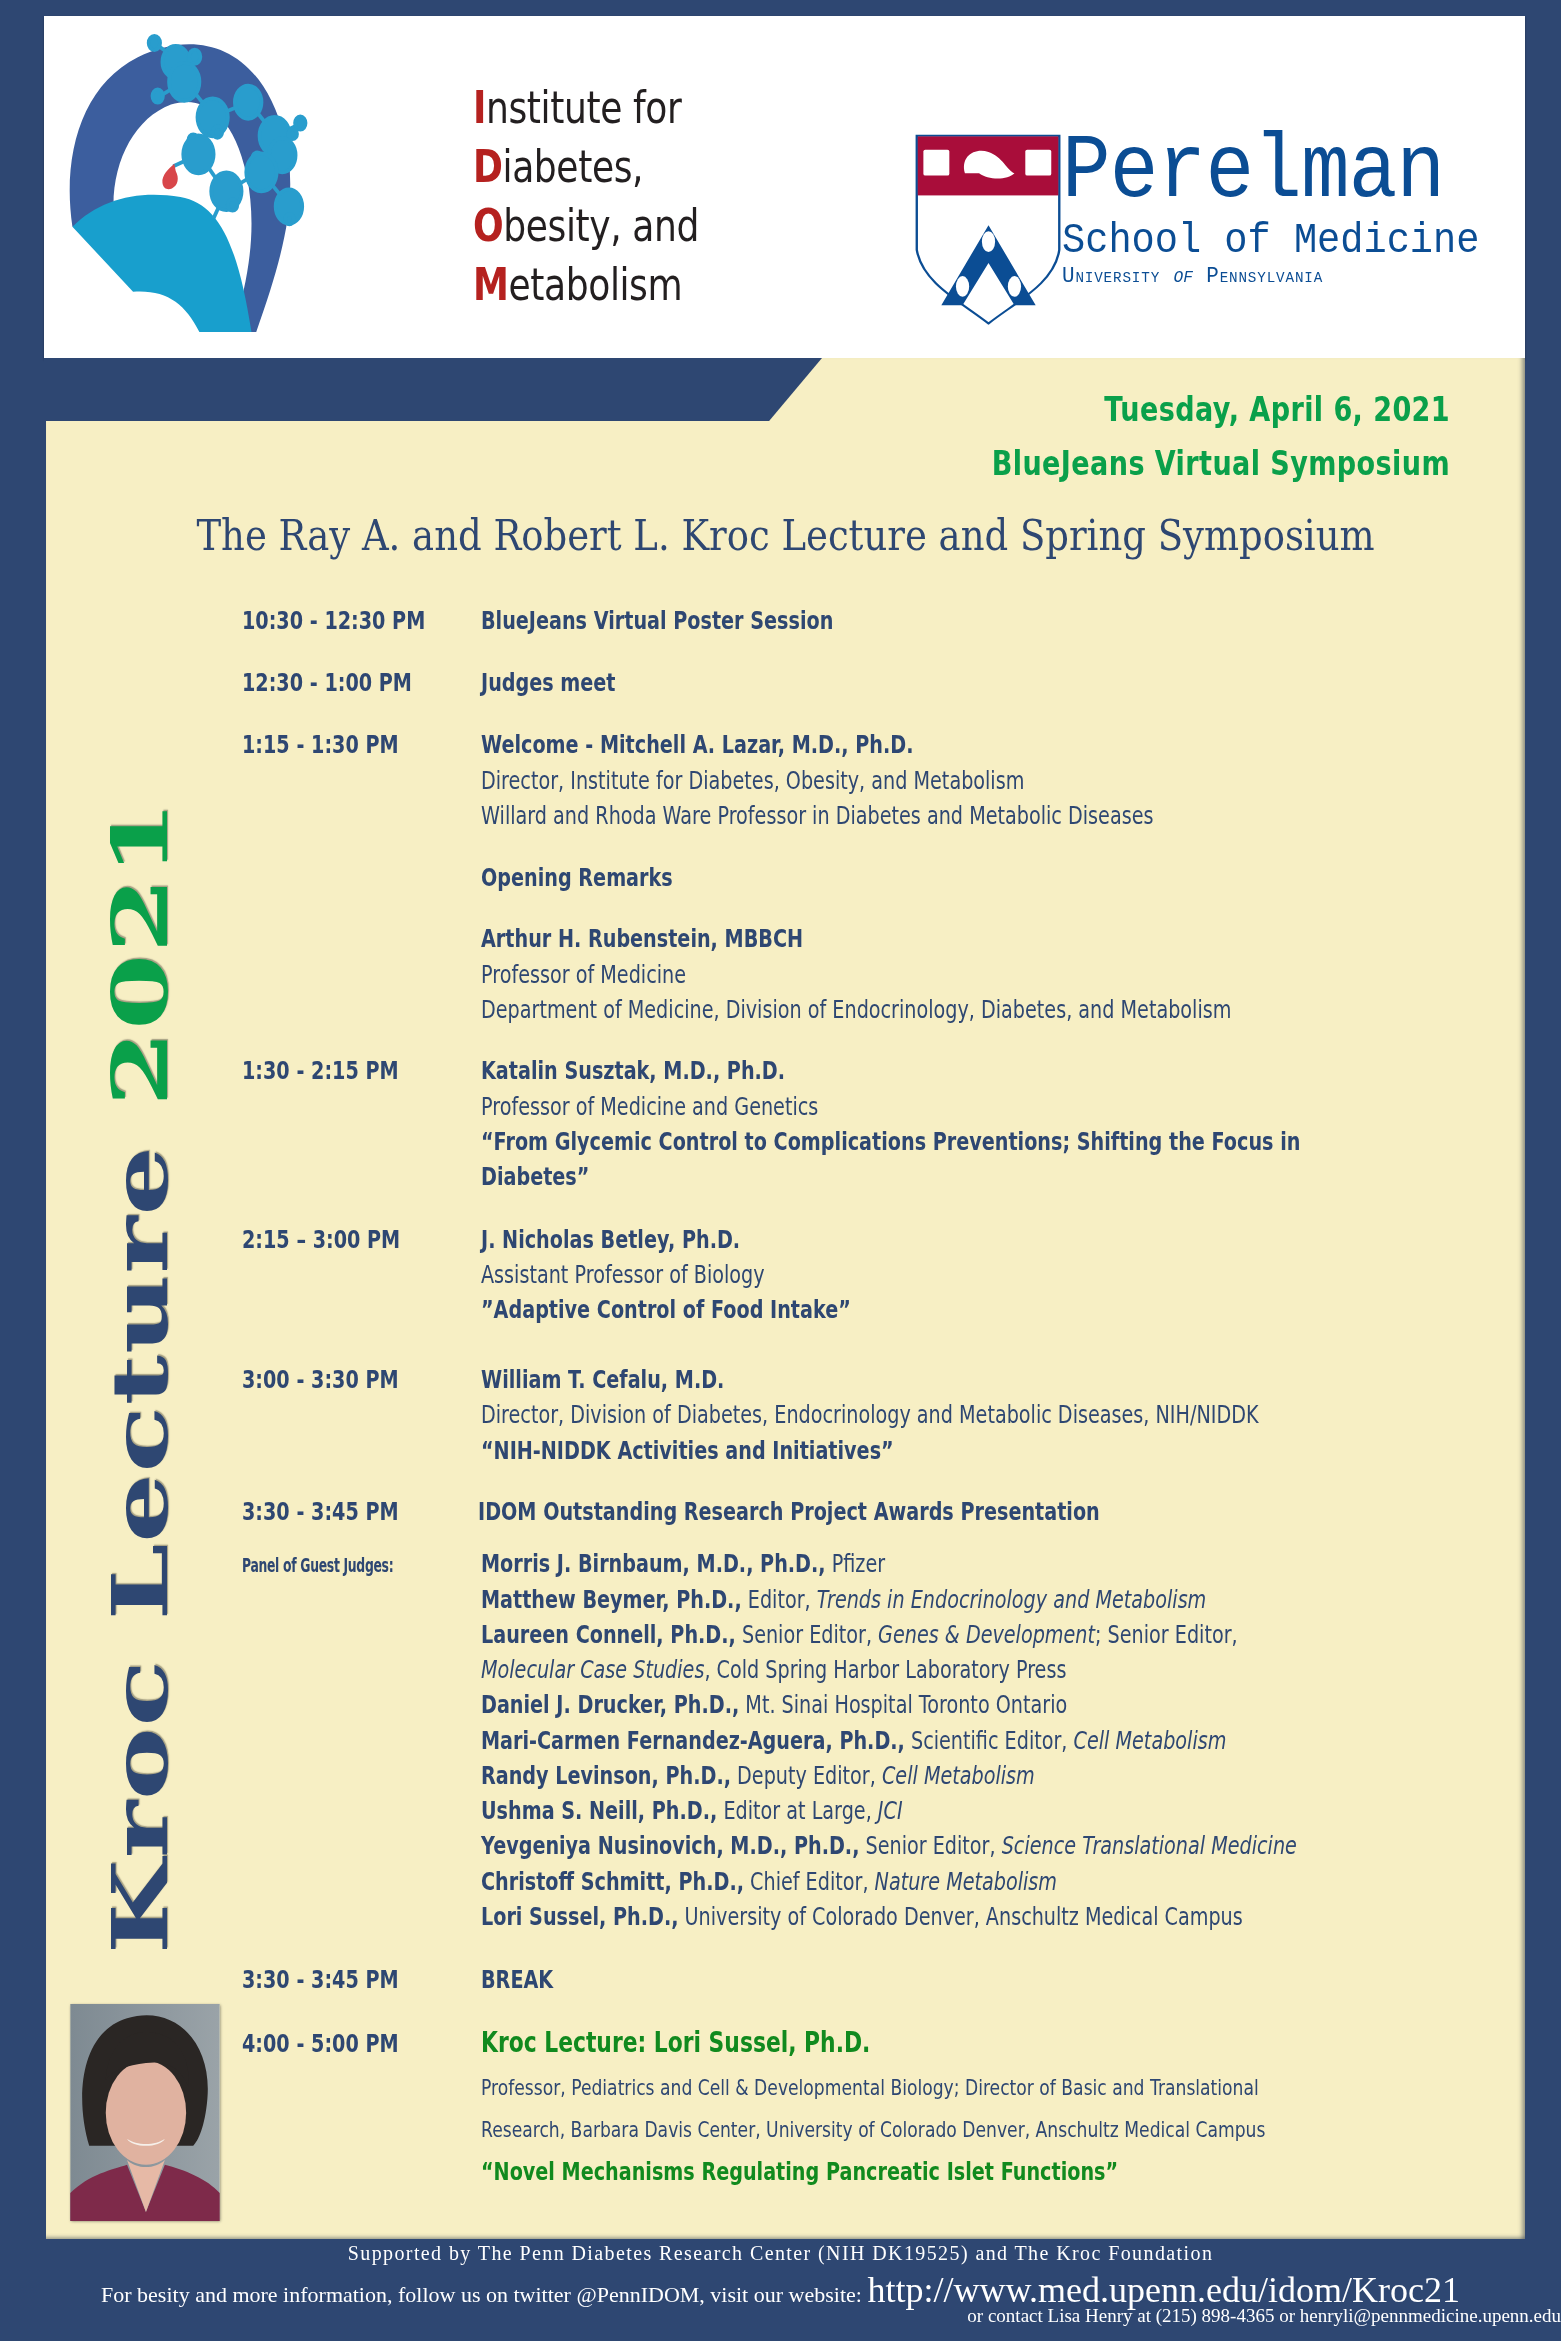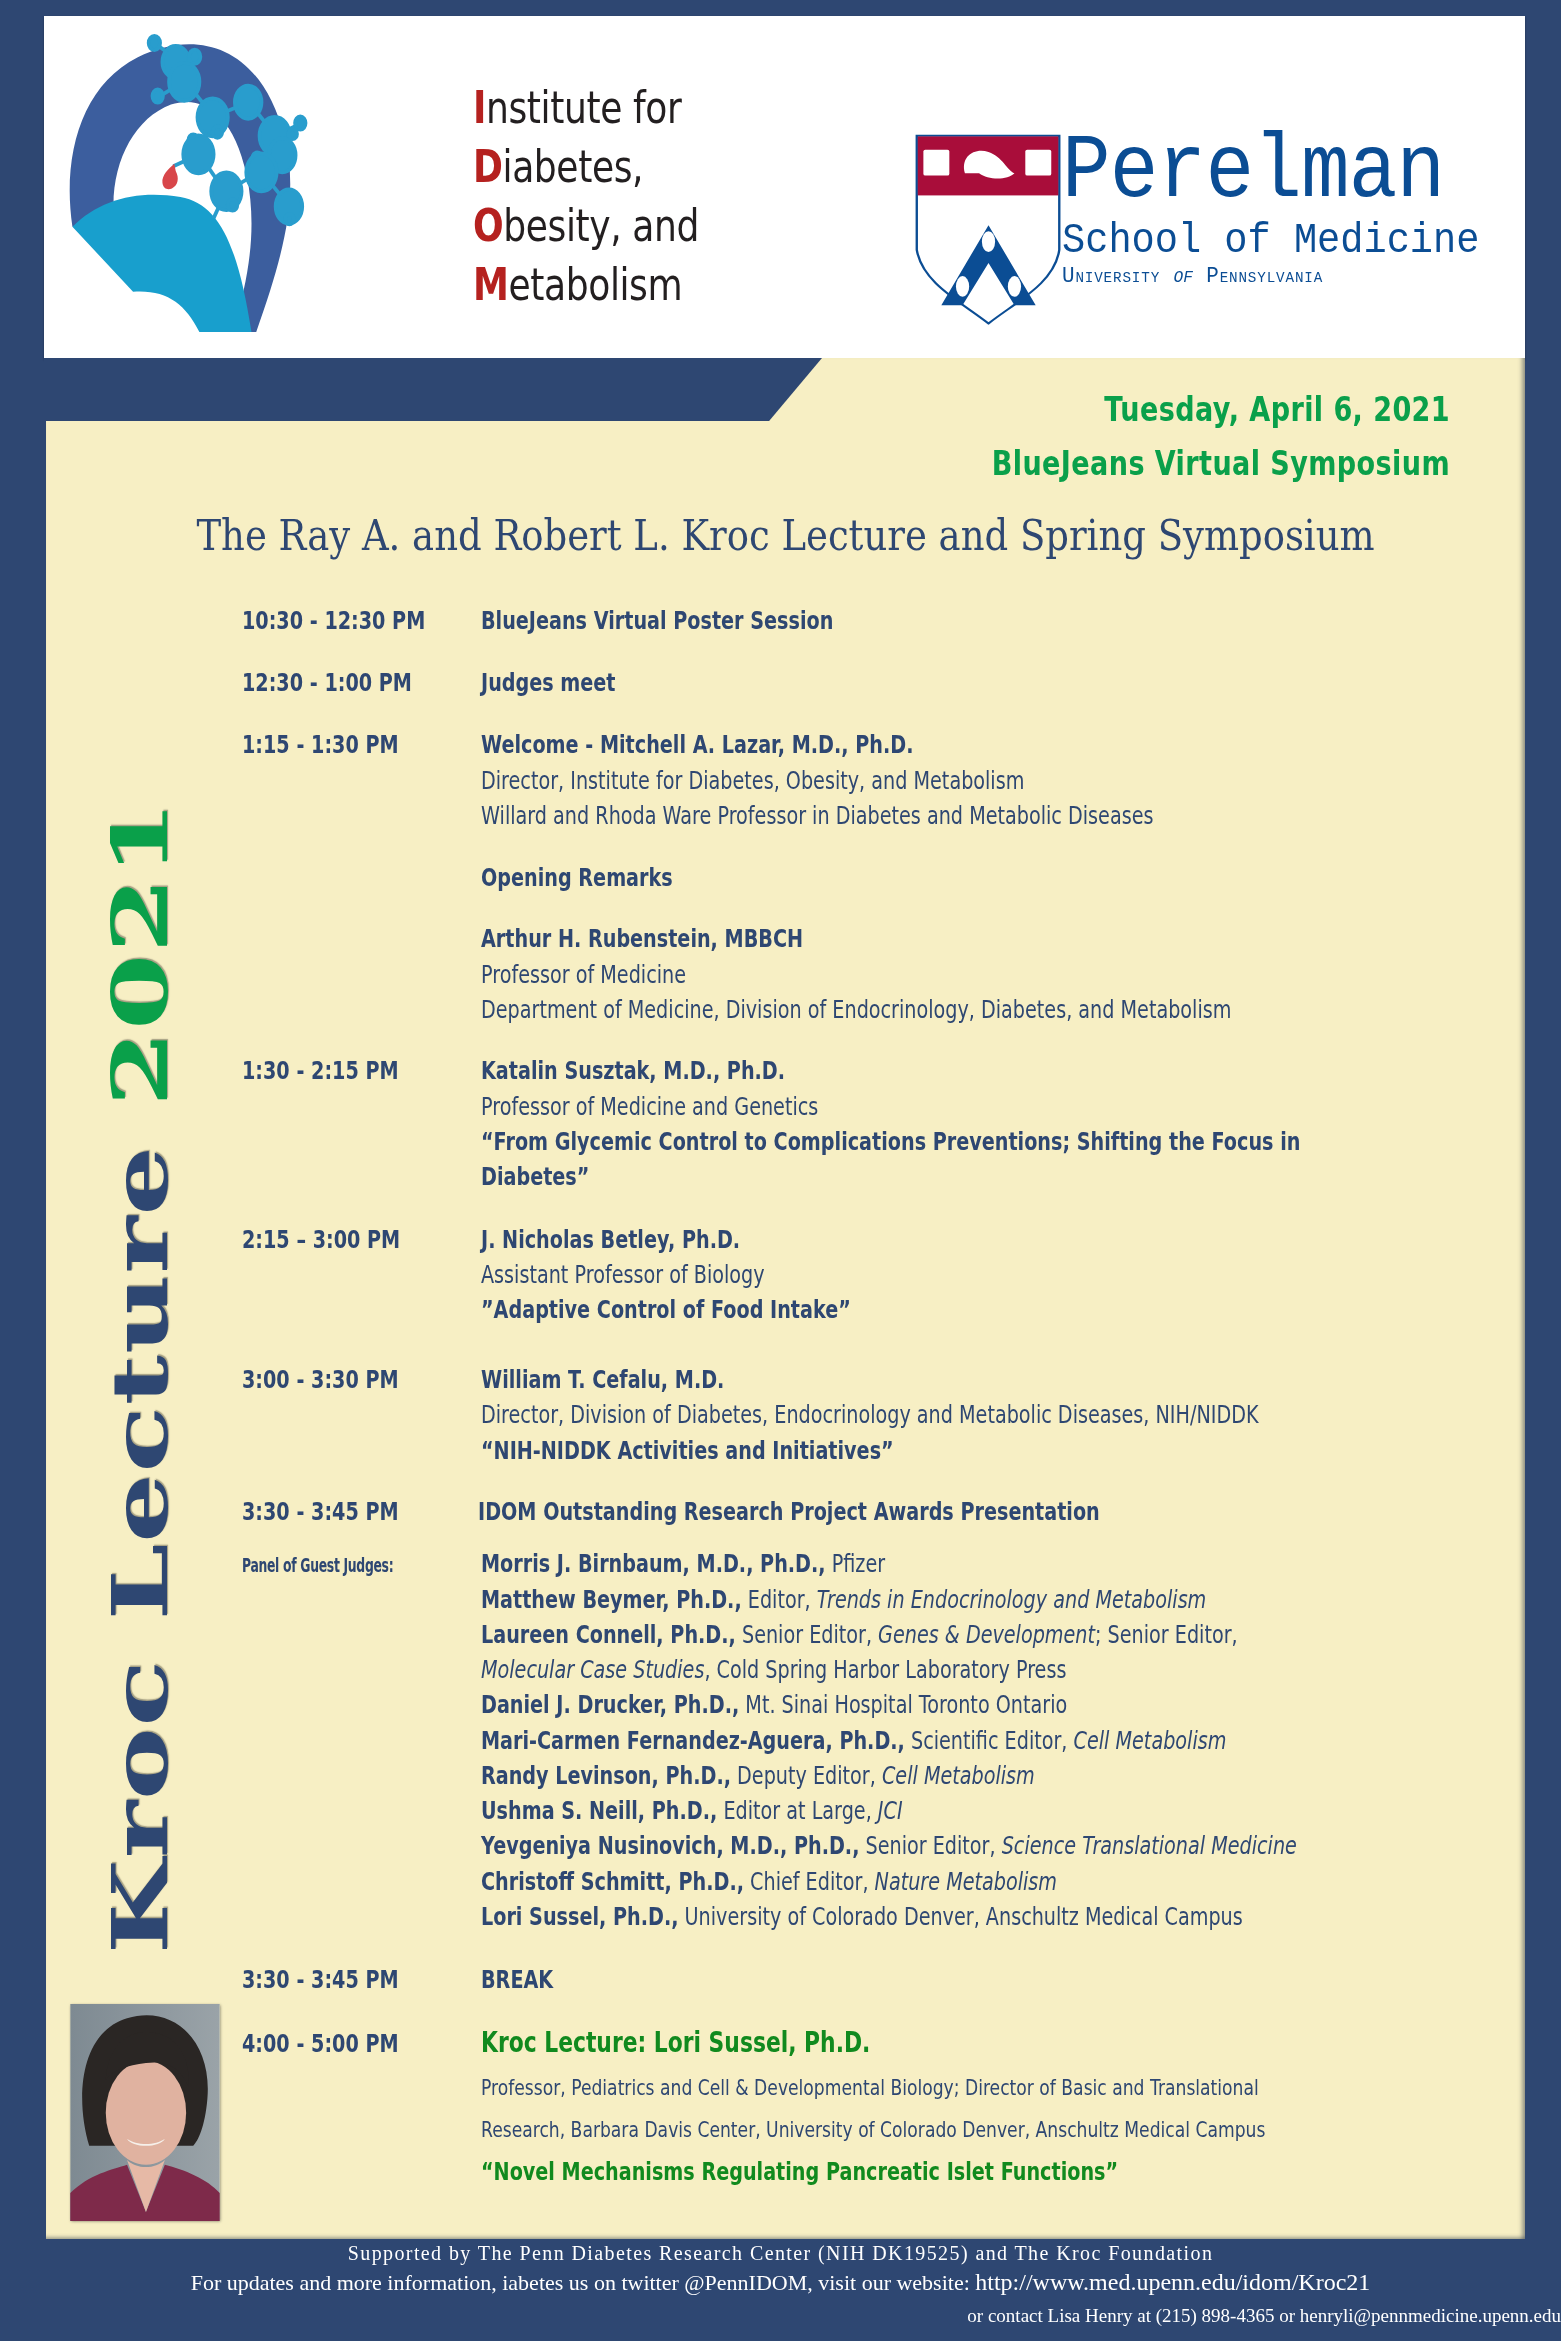--- a/index.html
+++ b/index.html
@@ -65,21 +65,21 @@
   .i { font-style: italic; }
   .green { color: #118a1e; }
   .panel-label { position: absolute; left: 242px; font-weight: bold; font-size: 20px; color: #2e4772; transform: scaleX(0.62); transform-origin: left top; white-space: nowrap; letter-spacing: -0.5px; font-family: "DejaVu Sans", sans-serif; }
   .photo {
     position: absolute; left: 70px; top: 2004px; width: 150px; height: 217px;
     box-shadow: 1.4px 1.4px 2.8px rgba(0,0,0,0.5); overflow: hidden;
   }
   .footer { position: absolute; left: 0; width: 1561px; text-align: center; color: #ffffff; font-family: "Liberation Serif", serif; white-space: nowrap; }
   .f1 { top: 2242px; font-size: 20px; letter-spacing: 1.4px; }
   .f2 { top: 2269px; font-size: 22px; }
-  .f2 .url { font-size: 24px; }
+  .f2 .url { font-size: 36px; }
   .f3 { top: 2305px; font-size: 19px; text-align: right; }
 </style>
 </head>
 <body>
 
 <div class="header-box"></div>
 
 <svg class="idom-logo" viewBox="0 0 800 650">
   <path d="M22,428 C0,280 40,130 160,70 C280,10 420,40 470,240 C500,360 470,480 410,650 L360,650 C400,520 410,420 390,320 C360,180 290,150 230,170 C150,200 100,300 110,410 Z" fill="#3c5e9e"></path>
   <path d="M22,428 C80,370 160,350 250,365 C330,380 370,460 400,650 L290,650 C260,590 220,560 150,565 L22,428 Z" fill="#189fcd"></path>
@@ -235,15 +235,15 @@
     <path d="M40,300 C10,200 20,60 120,30 C220,0 300,80 290,200 C285,260 270,290 260,300 Z" fill="#2a2624"></path>
     <ellipse cx="160" cy="230" rx="85" ry="110" fill="#e0b2a0"></ellipse>
     <path d="M75,160 C80,80 130,55 170,60 C230,65 255,120 250,175 C230,130 200,120 160,125 C120,130 90,140 75,160 Z" fill="#2a2624"></path>
     <path d="M120,285 C140,300 180,300 200,285 C190,305 130,305 120,285 Z" fill="#f6f0ea"></path>
     <path d="M0,459 L0,400 C40,360 90,350 120,340 L160,440 L200,340 C240,350 290,370 316,400 L316,459 Z" fill="#7e2a4a"></path>
     <path d="M120,330 L160,440 L200,330 C180,350 140,350 120,330 Z" fill="#e6b9a6"></path>
   </svg>
 </div>
 
 <div class="footer f1">Supported by The Penn Diabetes Research Center (NIH DK19525) and The Kroc Foundation</div>
-<div class="footer f2"><span>For updates and more information, iabetes us on twitter @PennIDOM, visit our website: </span><span class="url">http://www.med.upenn.edu/idom/Kroc21</span></div>
+<div class="footer f2"><span>For besity and more information, follow us on twitter @PennIDOM, visit our website: </span><span class="url">http://www.med.upenn.edu/idom/Kroc21</span></div>
 <div class="footer f3">or contact Lisa Henry at (215) 898-4365 or henryli@pennmedicine.upenn.edu</div>
 
 
 </body></html>

